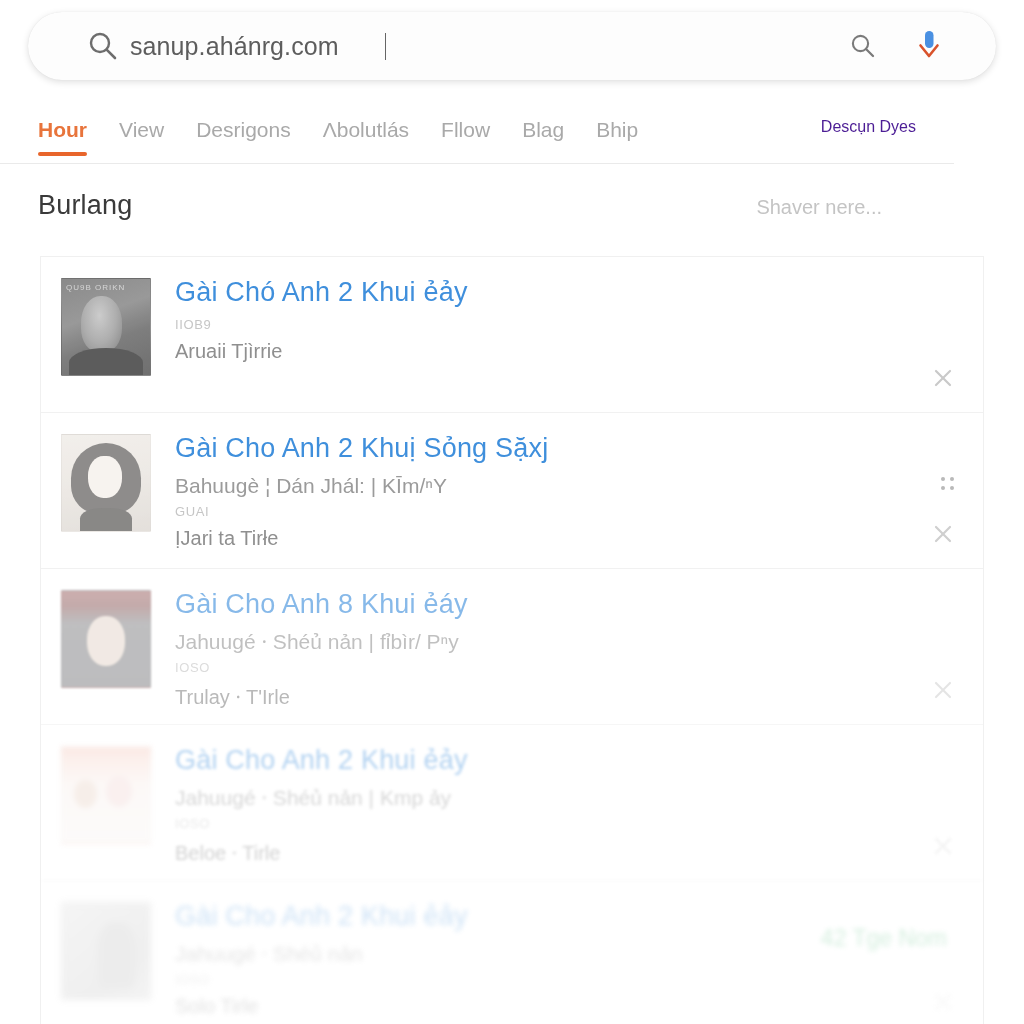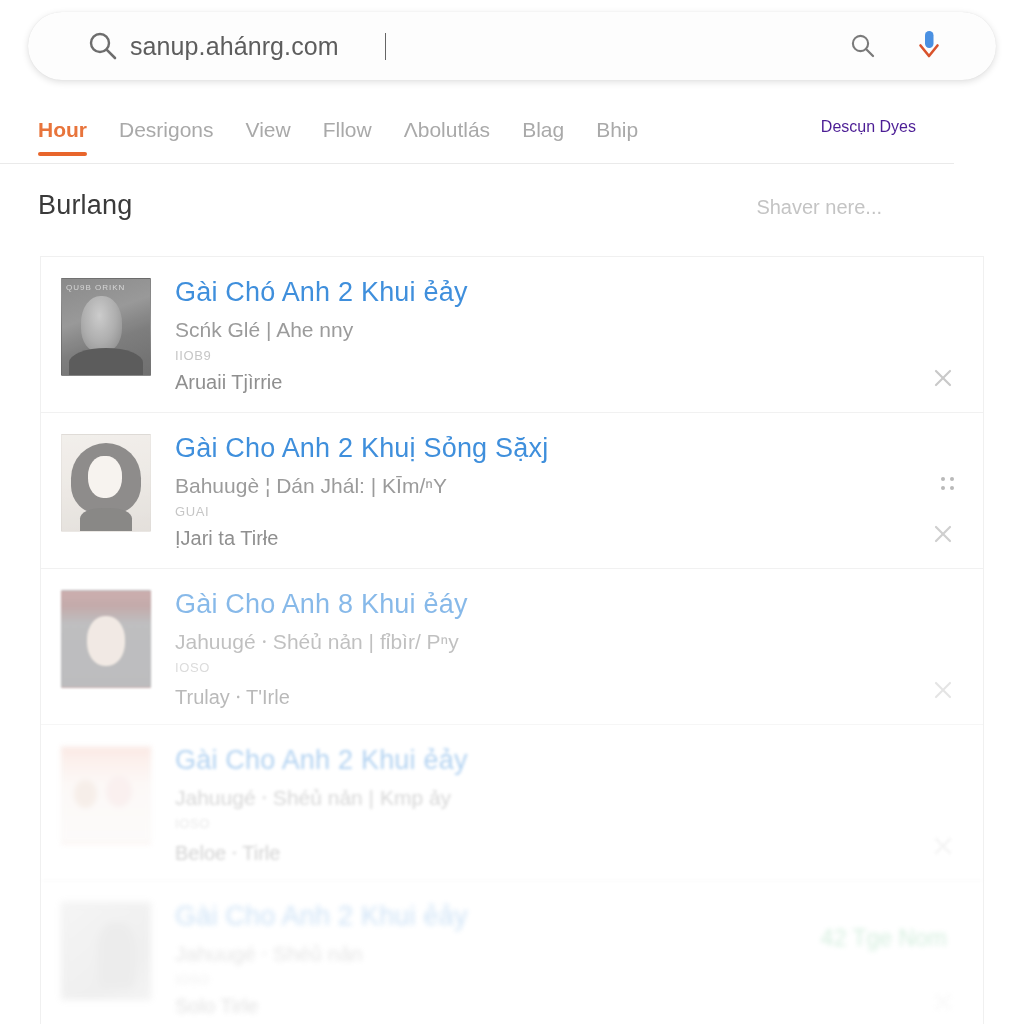--- a/index.html
+++ b/index.html
@@ -271,30 +271,30 @@
   </div>
 </div>
 
 <div class="tabbar">
   <div class="tabs">
     <div class="tab active">
       <span>Hour</span>
       <span class="tab-underline"></span>
     </div>
     <div class="tab">
+      <span>View</span>
+    </div>
+    <div class="tab">
       <span>Desrigons</span>
     </div>
     <div class="tab">
-      <span>View</span>
+      <span>Λbolutlás</span>
     </div>
     <div class="tab">
       <span>Fllow</span>
-    </div>
-    <div class="tab">
-      <span>Λbolutlás</span>
     </div>
     <div class="tab">
       <span>Blag</span>
     </div>
     <div class="tab">
       <span>Bhip</span>
     </div>
   </div>
   <div class="tab-right">Descụn Dyes</div>
 </div>
@@ -307,21 +307,20 @@
 <div class="card">
 
   <div class="row fade-1">
     <div class="thumb thumb-f1" style="background:linear-gradient(160deg,#8b8b8b 0%,#9a9a98 38%,#7e7e7c 62%,#6e6e6c 100%);">
       <div style="position:absolute;left:22%;top:18%;width:46%;height:58%;border-radius:48% 48% 42% 42%;background:radial-gradient(ellipse at 45% 35%, #d6cfc6 0%, #b9ad9f 55%, #8e8378 100%);"></div>
       <div style="position:absolute;left:8%;top:72%;width:84%;height:30%;background:#5a5a58;border-radius:50% 50% 0 0;"></div>
       <div class="thumb-label">QU9B                    ORIKN</div>
     </div>
     <div class="row-text">
       <div class="r-title">Gài Chó Anh 2 Khui ẻảy</div>
-      <div class="r-sub">Scńk Glé | Ahe nny</div>
       <div class="r-tiny">IIOB9</div>
       <div class="r-foot">Aruaii Tjìrrie</div>
     </div>
     <span class="icon-x close-ico">
       <svg viewBox="0 0 24 24" width="24" height="24">
         <line x1="5" y1="5" x2="19" y2="19" stroke="#c9c9c9" stroke-width="2.2" stroke-linecap="round"></line>
         <line x1="19" y1="5" x2="5" y2="19" stroke="#c9c9c9" stroke-width="2.2" stroke-linecap="round"></line>
       </svg>
     </span>
   </div>

